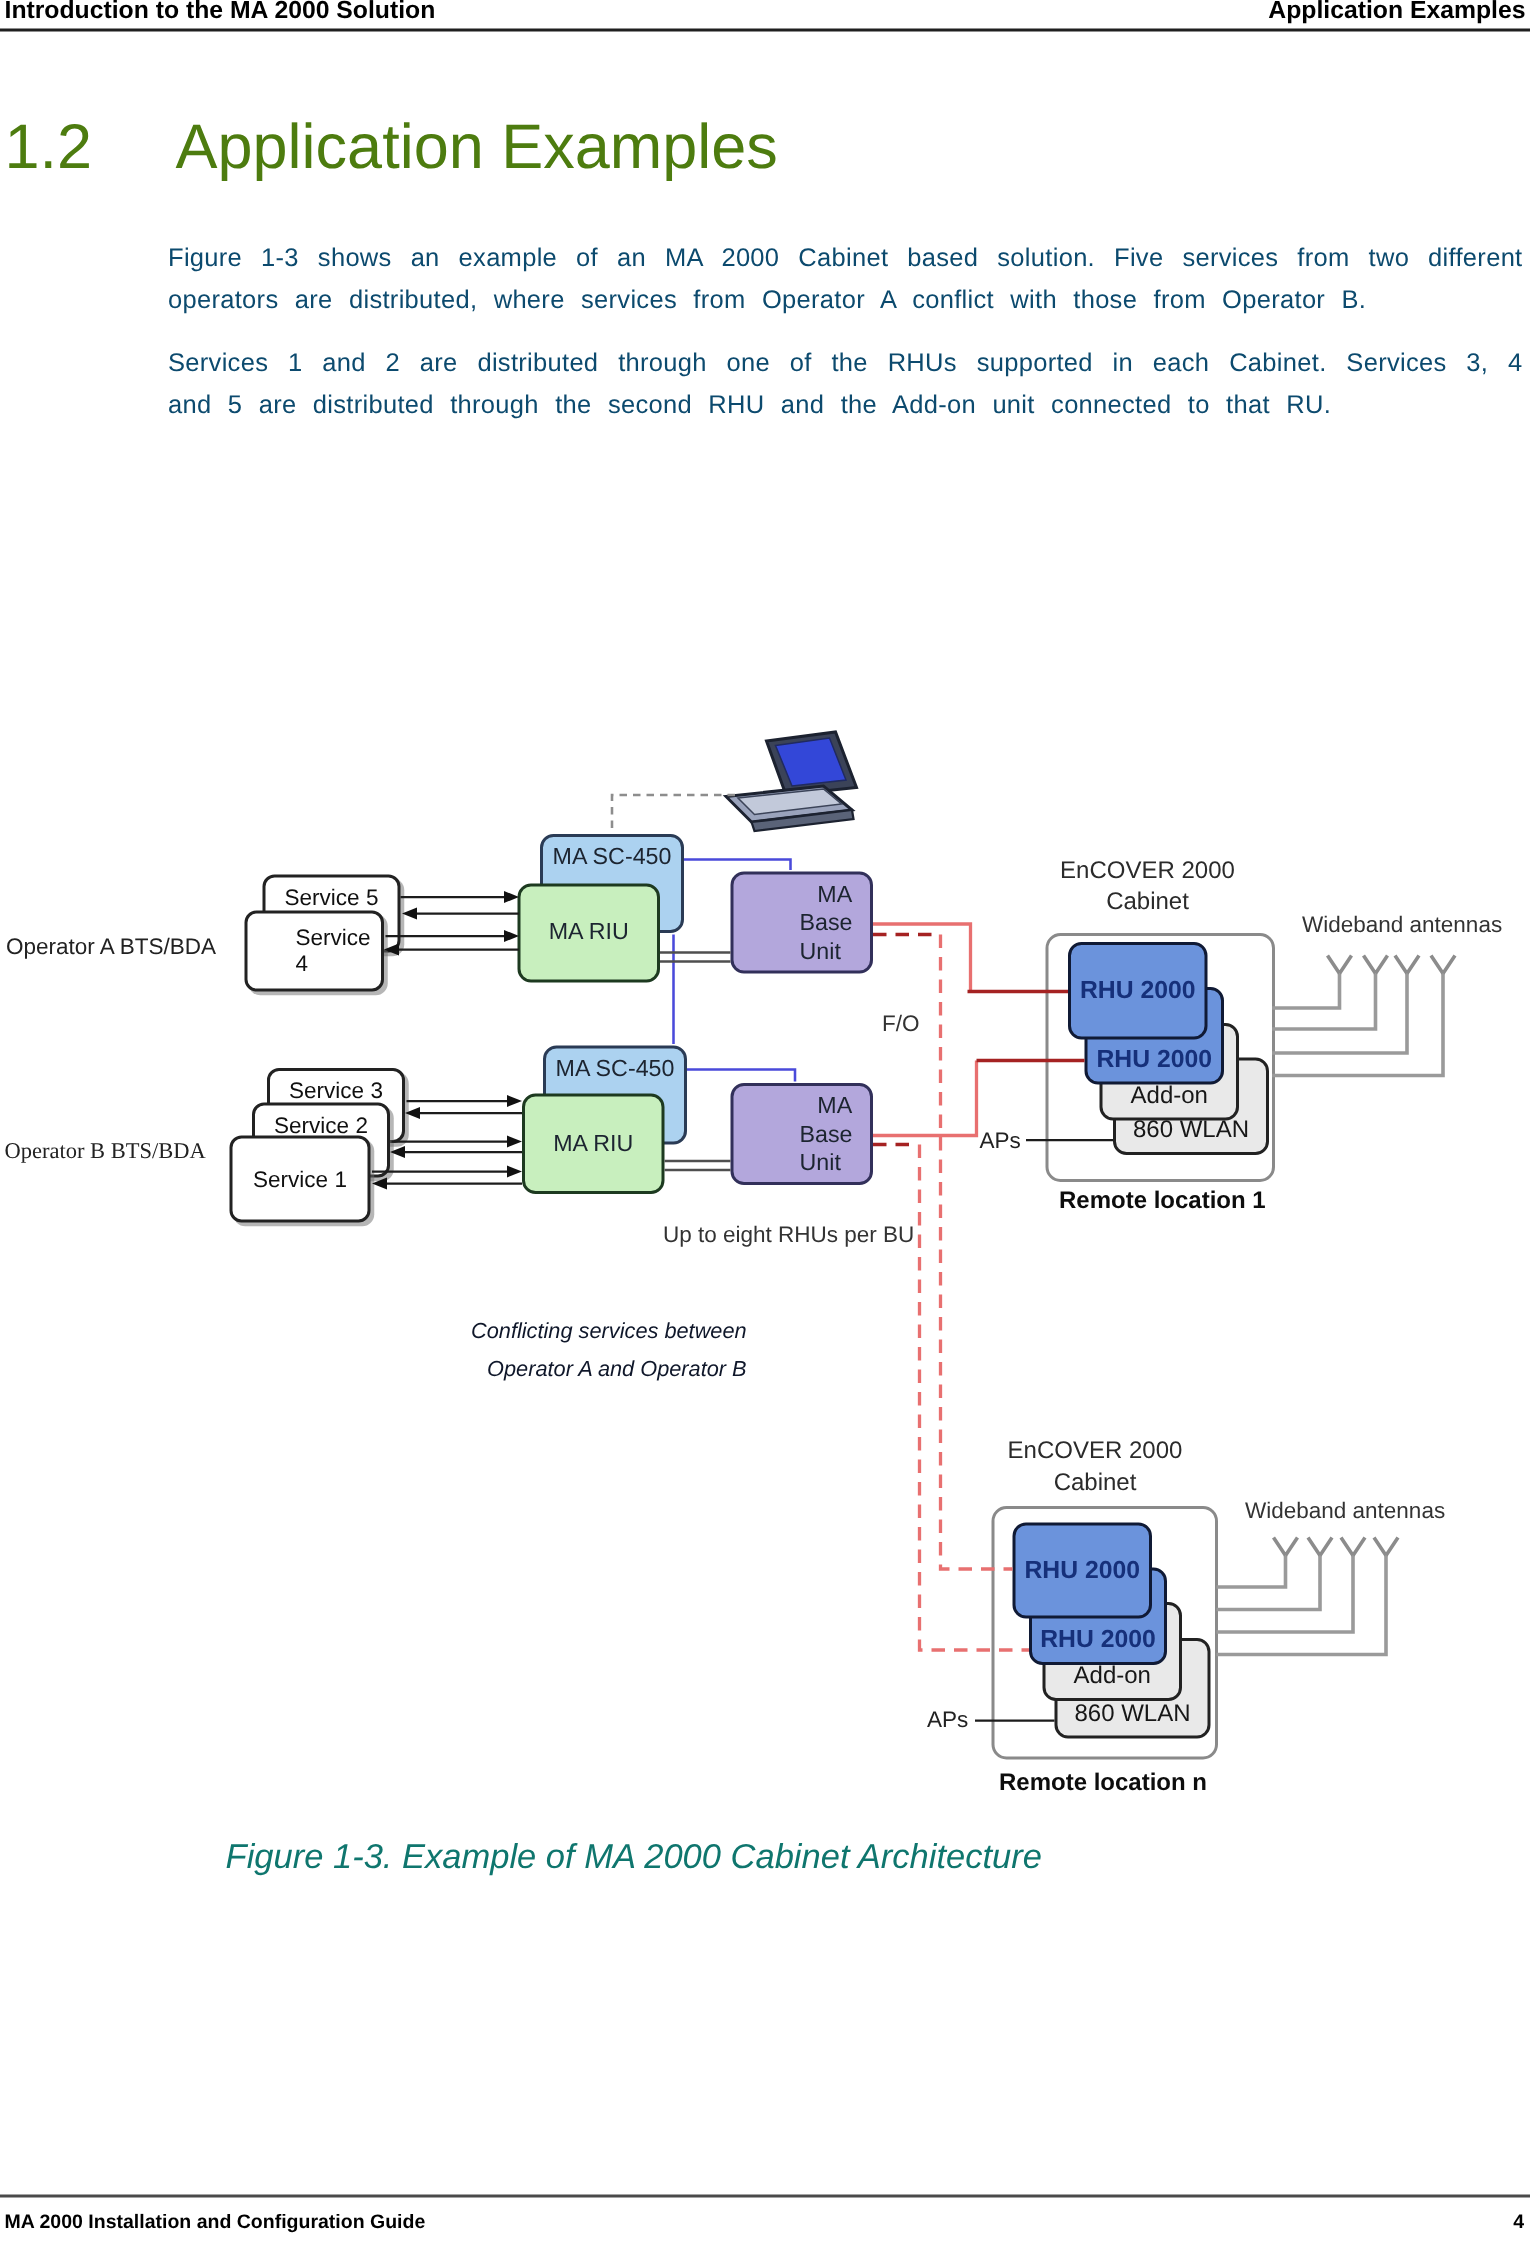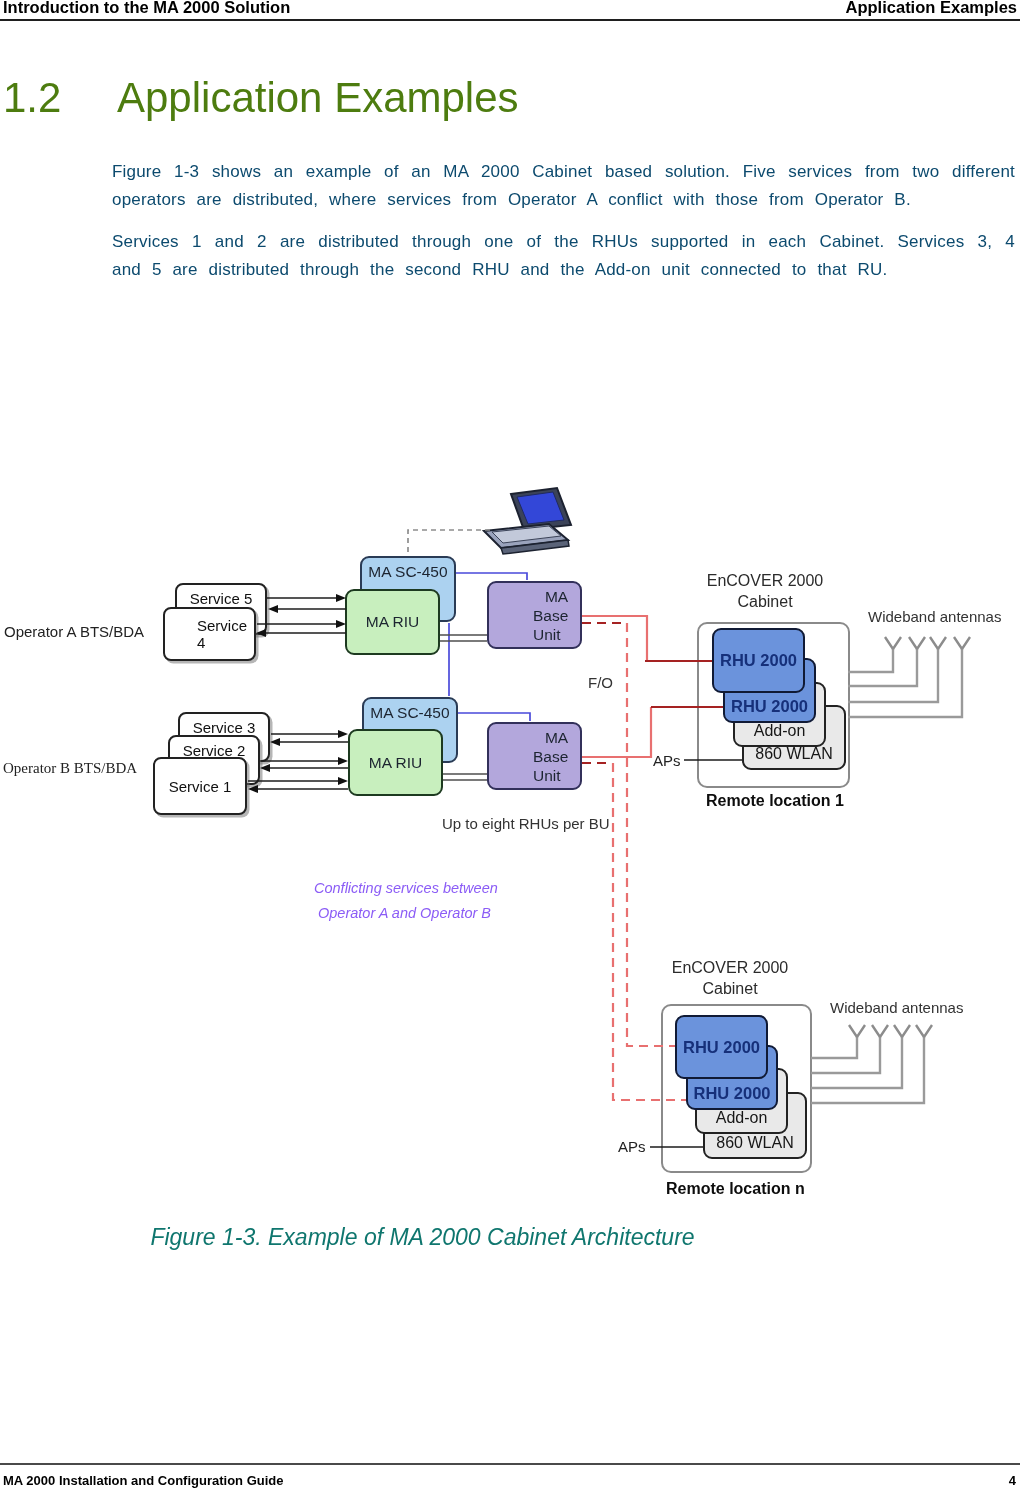--- a/index.html
+++ b/index.html
@@ -39,21 +39,21 @@
   .rhu{background:var(--rhu-fill,#6B93DC);border-color:#101a35;color:#16307a;
        font-weight:bold;font-size:16.5px;}
   .grayunit{background:var(--gray-unit-fill,#E9E9E9);border-color:#222;color:#171717;font-size:16px;}
   .cab{position:absolute;box-sizing:border-box;background:#fff;border:2px solid #8a8a8a;border-radius:10px;}
 
   
   .dlabel{position:absolute;font-size:15px;color:#222;white-space:nowrap;}
   .dlabel.bold{font-weight:bold;font-size:16px;color:#0d0d0d;}
   .dlabel.gray{color:#333;}
   .cab-title{position:absolute;text-align:center;font-size:16px;line-height:21px;color:#2b2b2b;}
-  .conflict{position:absolute;font-size:14.5px;font-style:italic;color:#8b5cf6;line-height:25px;}
+  .conflict{position:absolute;font-size:14.5px;font-style:italic;color:#0f172a;line-height:25px;text-align:right;}
 
   
   svg.overlay{position:absolute;left:0;top:0;width:1020px;height:1497px;z-index:9;pointer-events:none;}
   .blue-line{stroke:var(--control-blue,#4A4ADA);stroke-width:1.7;fill:none;}
   .blk{stroke:#1c1c1c;stroke-width:1.5;fill:none;}
   .dbl{stroke:#4f4f4f;stroke-width:1.7;fill:none;}
   .salmon{stroke:var(--fiber-red,#E87070);stroke-width:2.2;fill:none;}
   .salmon-d{stroke:var(--fiber-red,#E87070);stroke-width:2.2;fill:none;stroke-dasharray:9,6;}
   .darkred{stroke:var(--fiber-dark-red,#A52222);stroke-width:2.2;fill:none;}
   .darkred-d{stroke:var(--fiber-dark-red,#A52222);stroke-width:2.2;fill:none;stroke-dasharray:9,6;}

